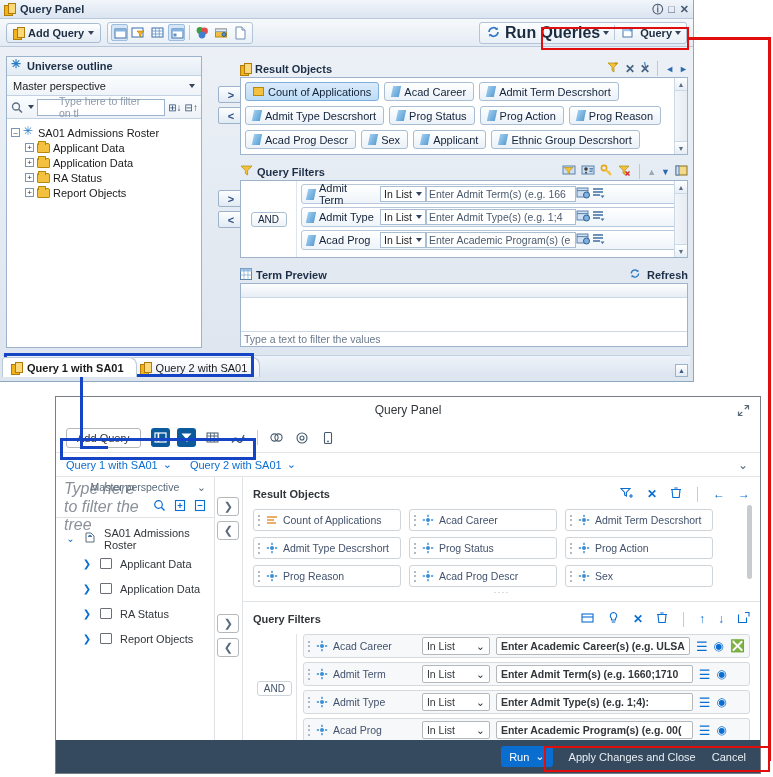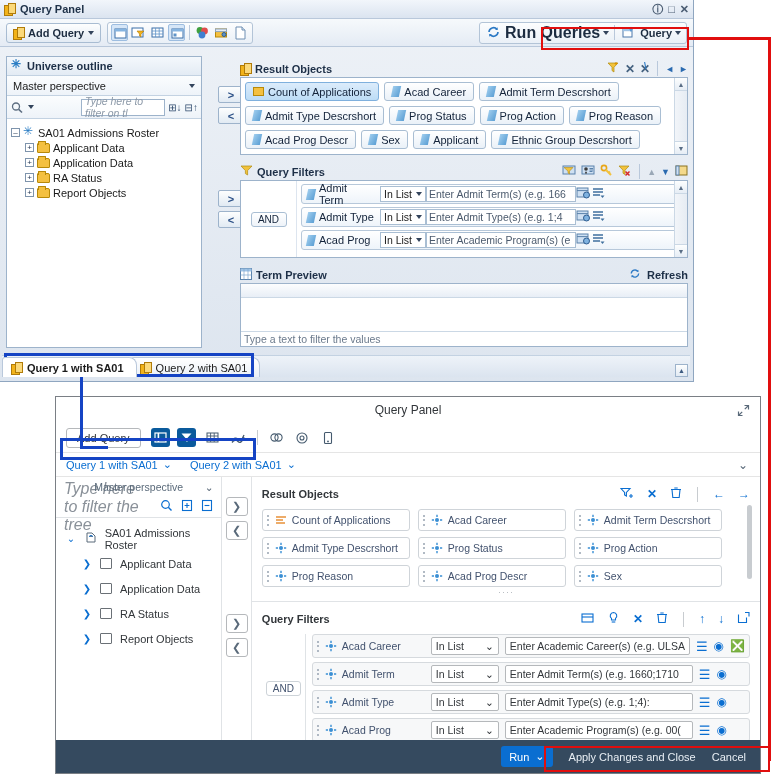--- a/index.html
+++ b/index.html
@@ -66,21 +66,21 @@
     background:#fff;border:1px solid #9db3cb;
     display:flex;flex-direction:column;
   }
   .uni-hd{height:19px;background:linear-gradient(#f4f8fc,#e3ebf4);border-bottom:1px solid #c3d2e2;
     display:flex;align-items:center;gap:4px;padding:0 4px;font-weight:bold;font-size:11px;color:#1d2f47;}
   .uni-persp{height:20px;border-bottom:1px solid #c3d2e2;display:flex;align-items:center;padding:0 6px;
     background:linear-gradient(#fbfdfe,#eef3f9);font-size:11px;}
   .uni-filter{height:23px;border-bottom:1px solid #c3d2e2;display:flex;align-items:center;gap:3px;padding:0 3px;
     background:linear-gradient(#fbfdfe,#eef3f9);}
   .fld{flex:1;height:17px;border:1px solid #9db3cb;background:#fff;font-size:10.5px;color:#8c99a8;
-    display:flex;align-items:center;padding:0 3px;font-style:italic;margin-left:44px;}
+    display:flex;align-items:center;padding:0 21px;}
   .tree{flex:1;background:#fff;padding:6px 4px;font-size:11px;}
   .trow{display:flex;align-items:center;gap:3px;height:15px;}
   .exp{width:9px;height:9px;border:1px solid #7e94ac;background:#fff;font-size:8px;line-height:7px;text-align:center;color:#1f3350;}
   .folder{width:13px;height:10px;background:#f4c040;border:1px solid #b88908;border-radius:1px 2px 1px 1px;position:relative;}
   .folder:before{content:"";position:absolute;left:0;top:-3px;width:6px;height:3px;background:#f4c040;border:1px solid #b88908;border-bottom:none;border-radius:1px 1px 0 0;}
   .uniicon{width:12px;height:12px;position:relative;}
   .uniicon:before{content:"✳";color:#2c7ec4;font-size:12px;position:absolute;left:0;top:-3px;}
 
   
   .arrbtn{width:26px;height:17px;border:1px solid #9db3cb;border-radius:2px;
@@ -174,21 +174,21 @@
     display:flex;align-items:center;gap:5px;padding:0 4px;font-size:10.5px;color:#42526e;}
   .grip{width:3px;height:11px;display:flex;flex-direction:column;justify-content:space-between;flex:none;}
   .grip i{width:2px;height:2px;background:#97a3b0;border-radius:50%;display:block;}
   .dim2{width:12px;height:12px;flex:none;}
   .w2-frow{height:24px;display:flex;align-items:center;gap:6px;border:1px solid #d6dade;border-radius:3px;
     background:#f7f8f9;padding:0 4px;}
   .w2-fname{display:flex;align-items:center;gap:5px;width:108px;font-size:10.5px;color:#42526e;}
   .w2-op{width:68px;height:18px;border:1px solid #b5b8bb;border-radius:2px;background:#fff;
     display:flex;align-items:center;justify-content:space-between;padding:0 4px;font-size:10.5px;color:#32363a;}
   .w2-val{flex:1;height:18px;border:1px solid #b5b8bb;border-radius:2px;background:#fff;
-    display:flex;align-items:center;padding:0 4px;font-size:10.5px;color:#32363a;overflow:hidden;white-space:nowrap;}
+    display:flex;align-items:center;padding:0 4px;font-size:10.5px;color:#32363a;overflow:hidden;white-space:nowrap;font-weight:bold;}
 
   .w2-footer{position:absolute;left:0;bottom:0;width:100%;height:33px;background:#354a5f;
     display:flex;align-items:center;justify-content:flex-end;gap:16px;padding:0 14px;}
   .runbtn{height:21px;padding:0 8px;background:#0a6ed1;border-radius:3px;color:#fff;font-size:11px;
     display:flex;align-items:center;gap:6px;}
   .foot-link{font-size:11px;color:#e8eef4;}
 </style>
 </head>
 <body>
 

